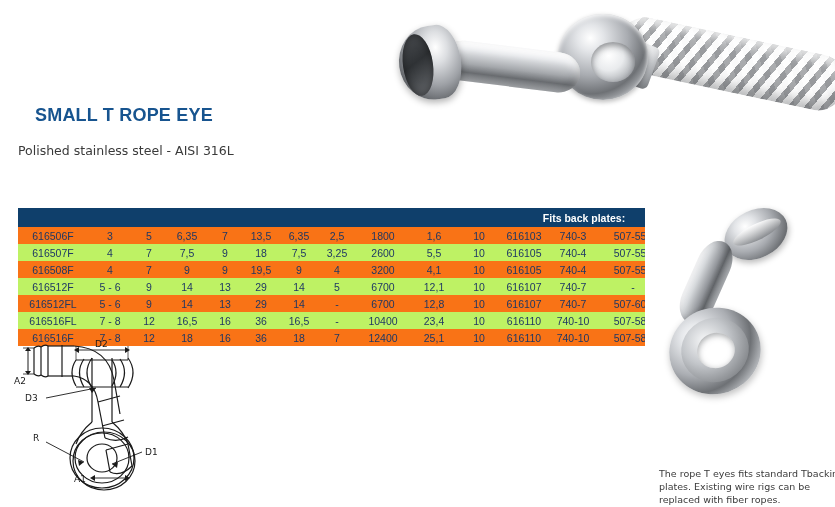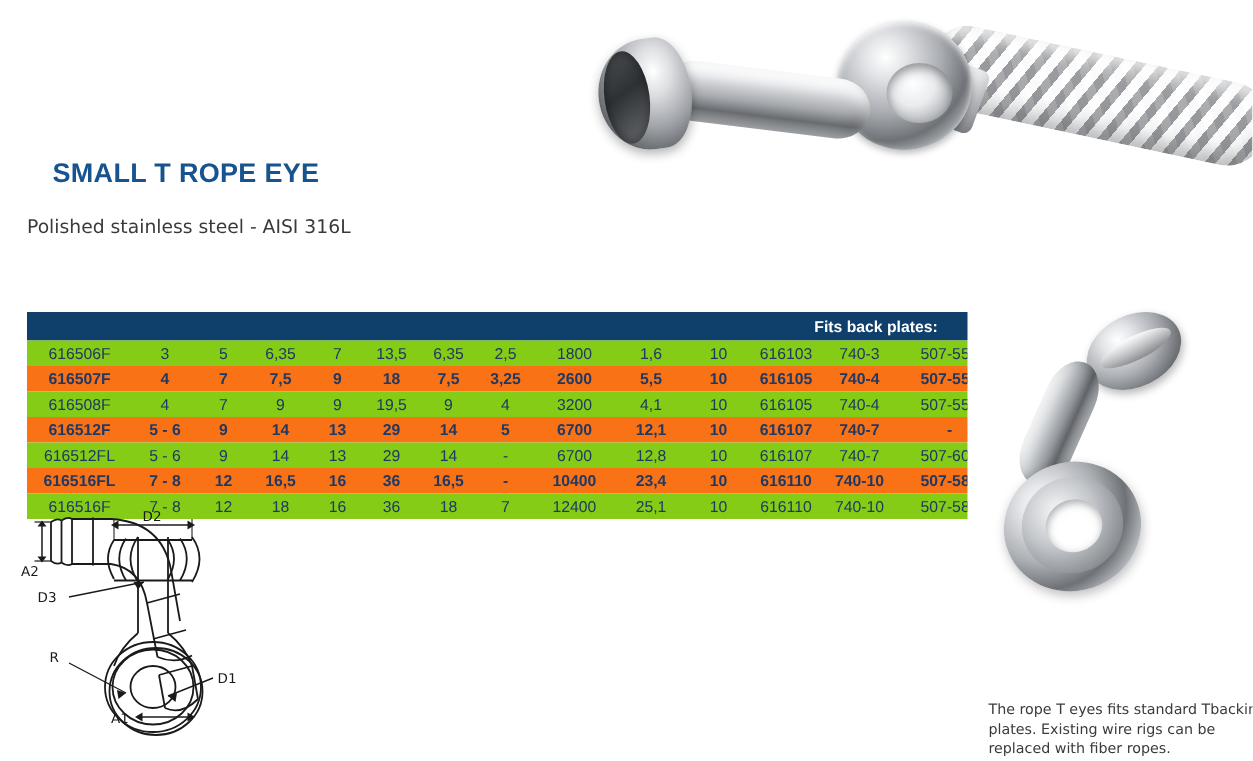--- a/index.html
+++ b/index.html
@@ -91,22 +91,22 @@
   table.spec{border-collapse:collapse;width:615px;table-layout:fixed;
     font-size:10.5px;color:#1f3864;}
   table.spec th,table.spec td{padding:0;text-align:center;}
   thead.spec-head th{
     background:#0f3f6b;color:#ffffff;font-weight:bold;font-size:10.5px;
   }
   tr.group-row th{height:19px;vertical-align:middle;}
   tr.group-row th.spacer{background:#0f3f6b;}
   tr.col-row th{height:20px;vertical-align:middle;}
   tbody.spec-body td{height:17px;vertical-align:middle;font-size:10.5px;color:#1f3864;}
-  tbody.spec-body tr.odd td{background:#84cc16;text-align:center;}
-  tbody.spec-body tr.even td{background:#f97316;font-weight:bold;}
+  tbody.spec-body tr.odd td{background:#f97316;text-align:center;}
+  tbody.spec-body tr.even td{background:#bef264;}
 
   
   #drawings{position:absolute;left:0;top:330px;width:320px;height:170px;}
   .dim-label{font-family:"DejaVu Sans", sans-serif;font-size:9px;fill:#1a1a1a;}
 
   
   #detail-photo{
     position:absolute;left:645px;top:190px;width:180px;height:250px;
     background:#ffffff;overflow:hidden;
   }

